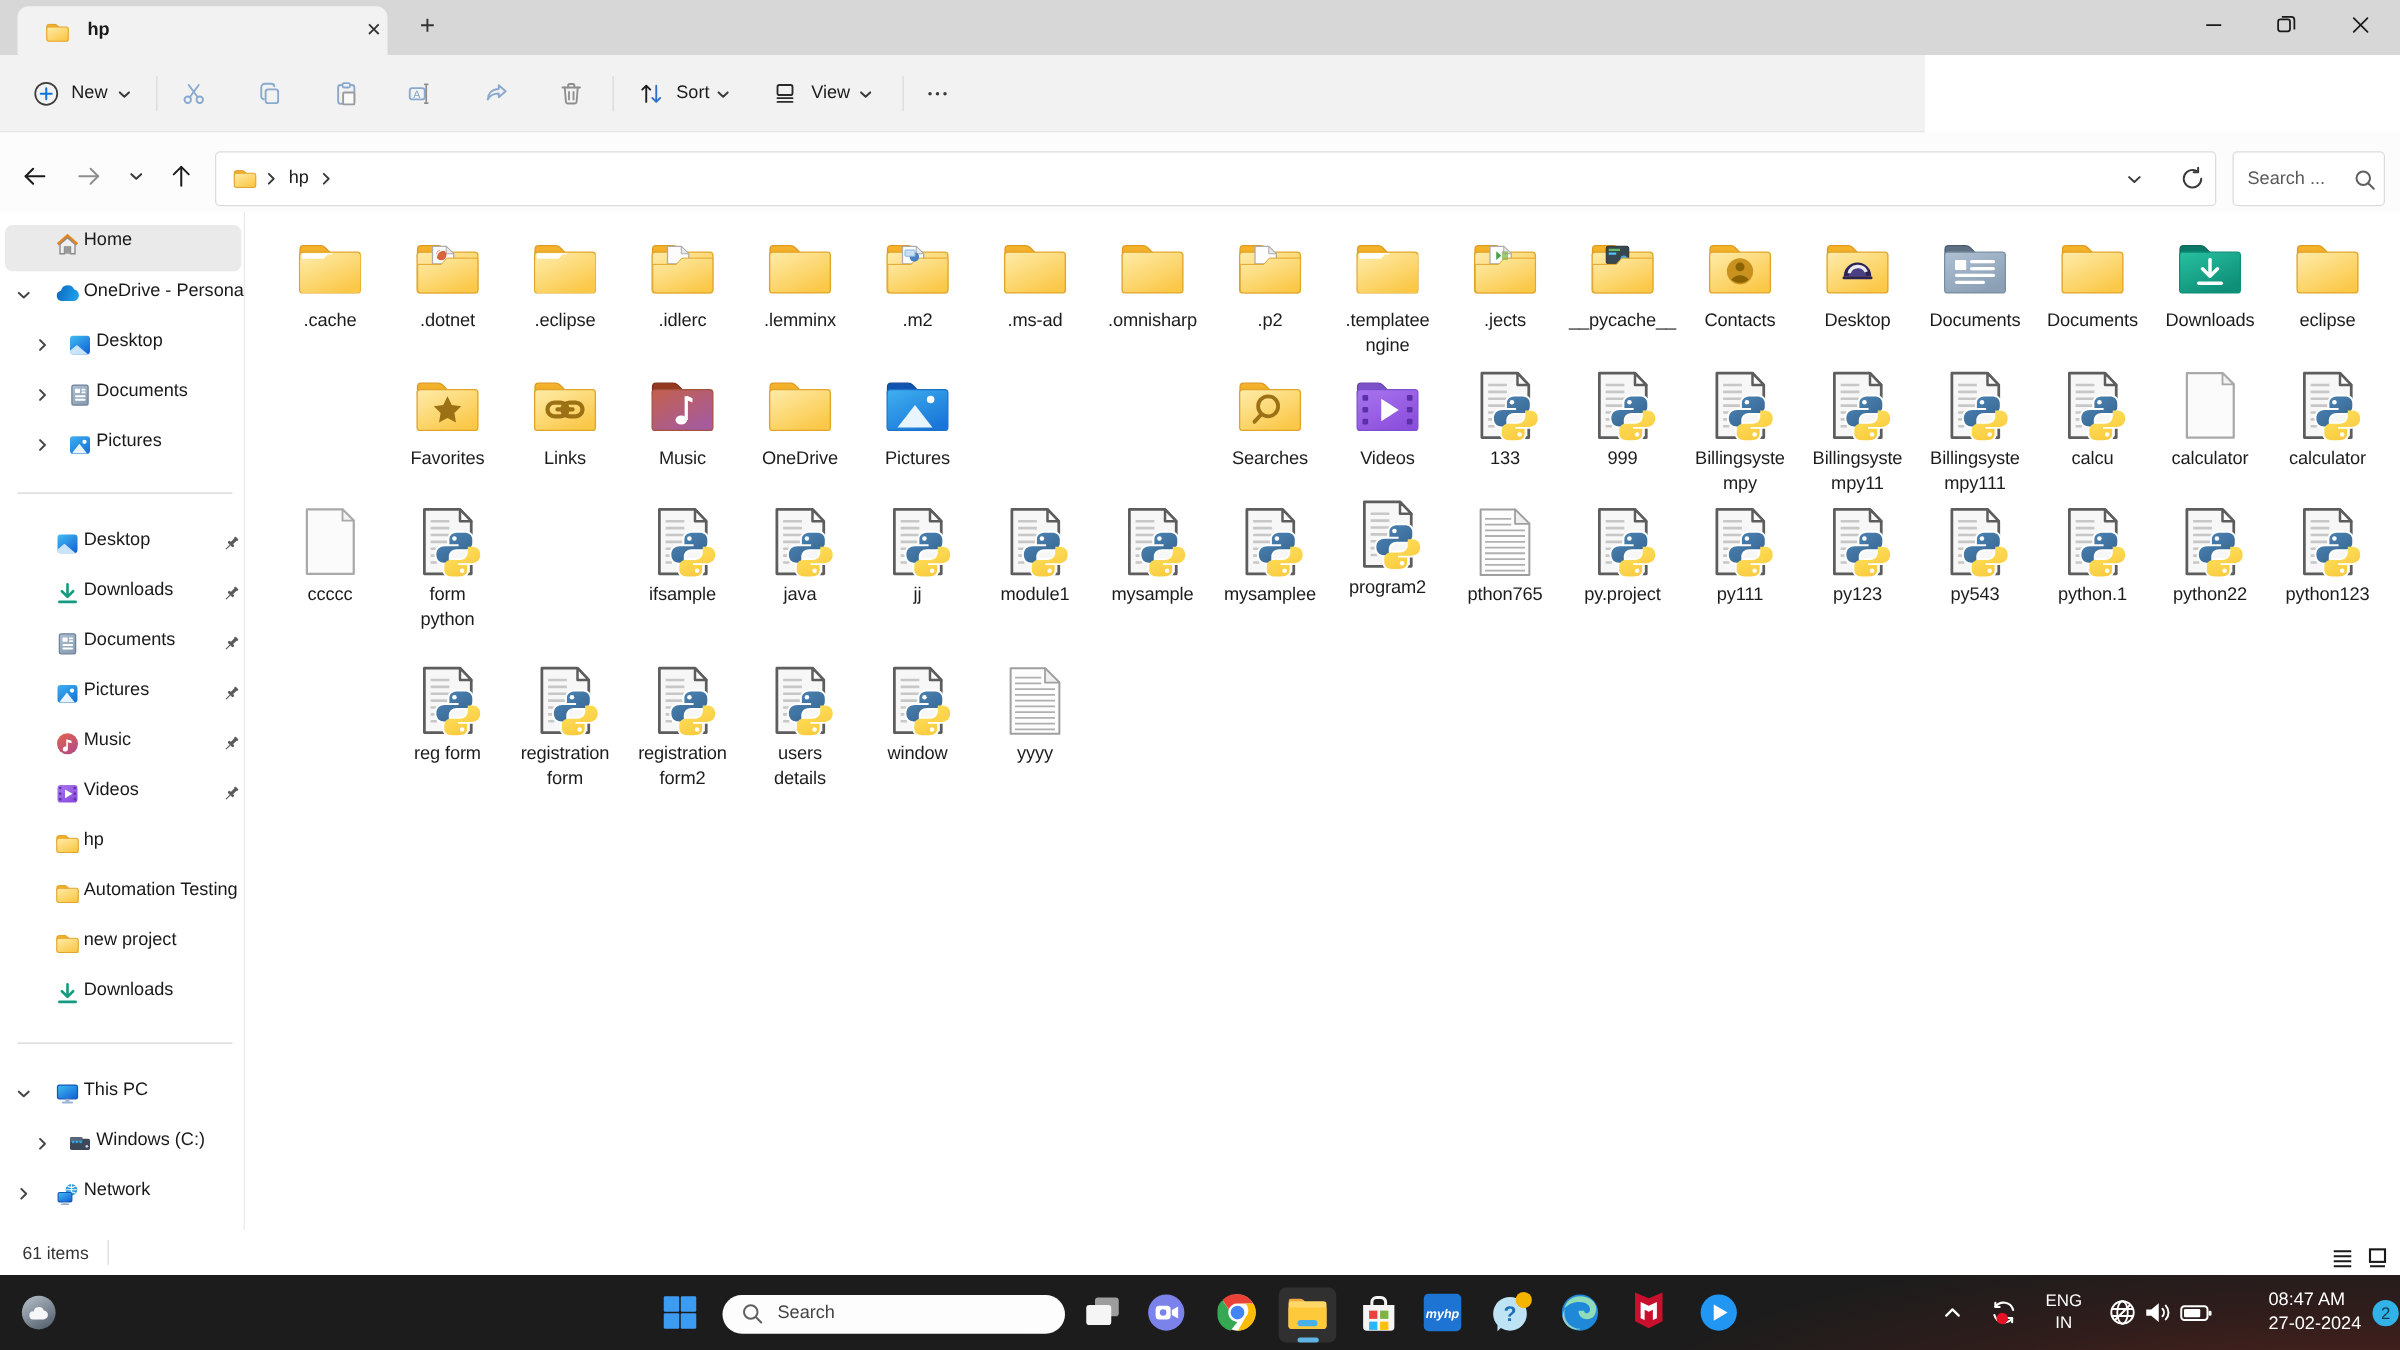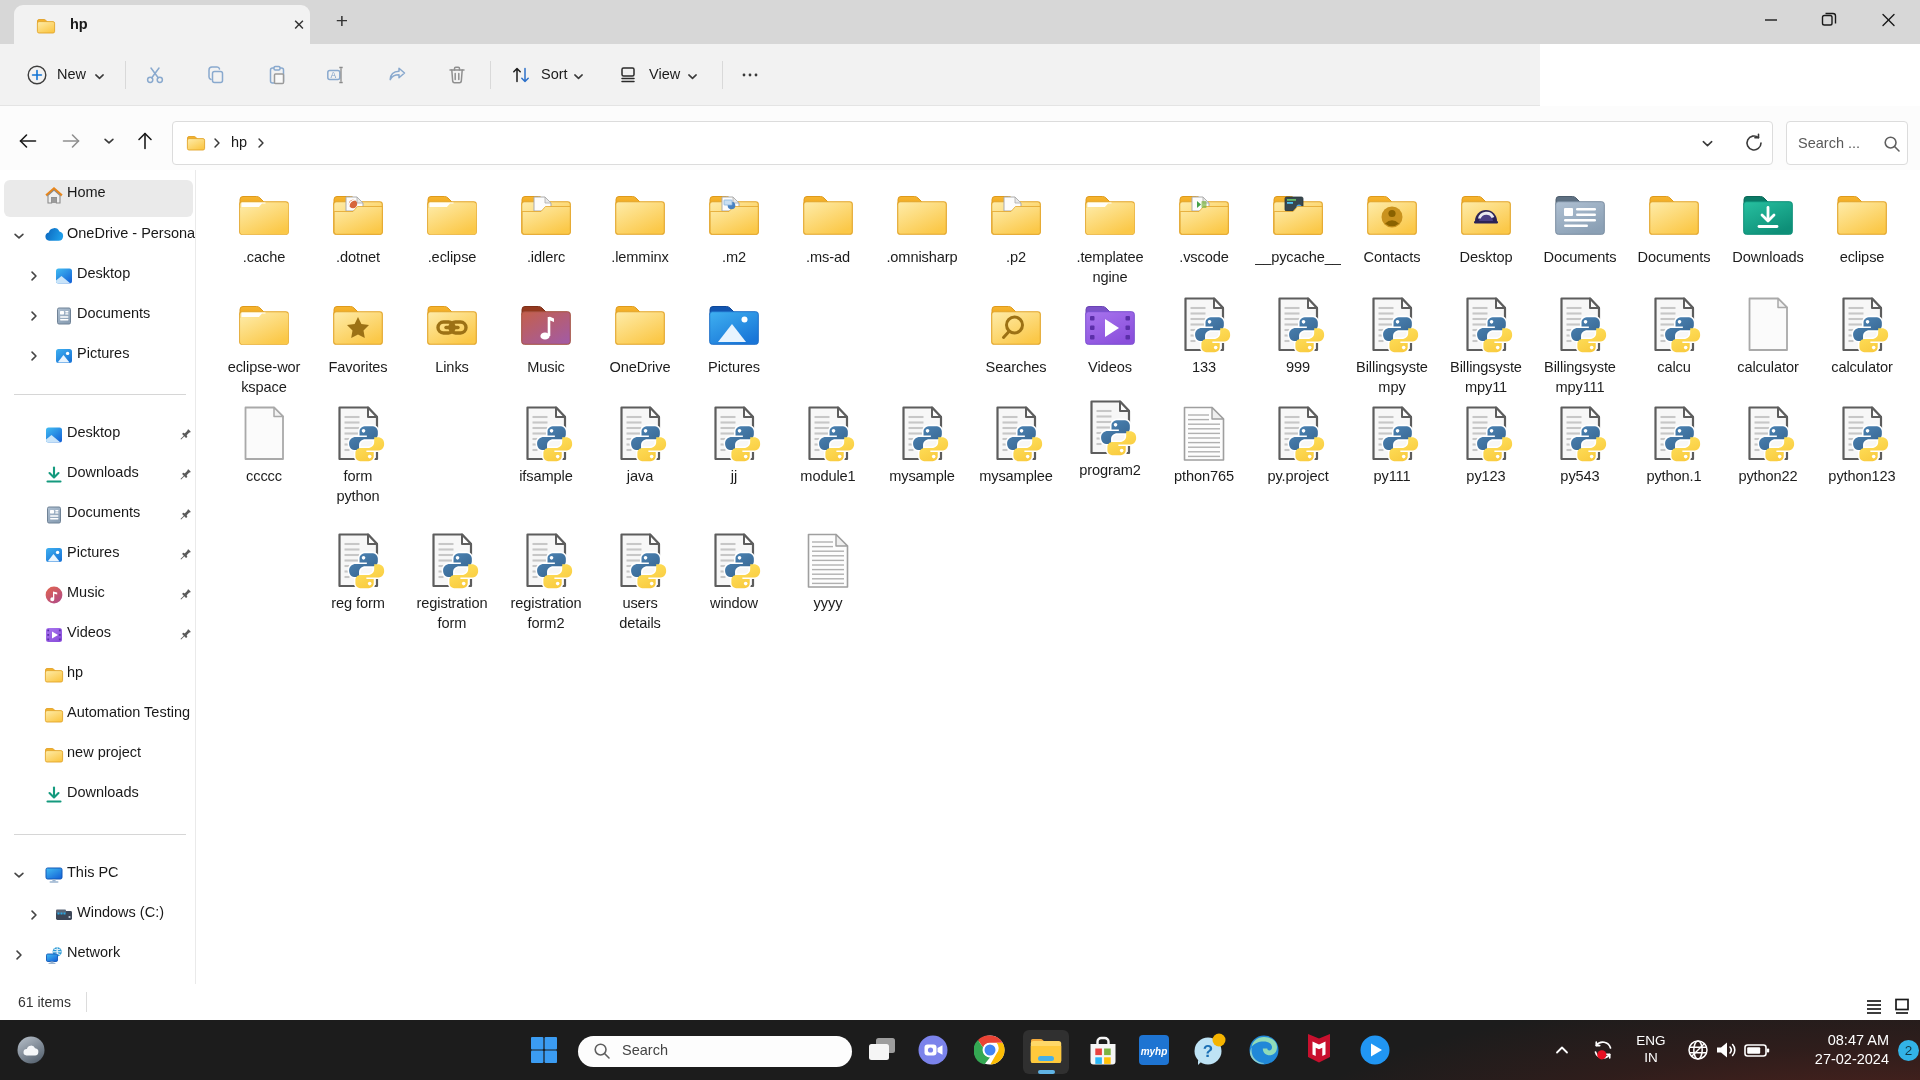--- a/index.html
+++ b/index.html
@@ -35,21 +35,21 @@
 .cell{position:absolute;width:94px;text-align:center}
 .cell .ib{height:56px;display:flex;align-items:center;justify-content:center}
 .lbl{margin-top:5px;font-size:14.6px;line-height:20.4px;color:#1c1c1c;letter-spacing:-0.1px}
 
 #status{position:absolute;left:0;top:984px;width:1920px;height:36px;background:#fff}
 
 #taskbar{position:absolute;left:0;top:1020px;width:1920px;height:60px;background:#1c1c1c;overflow:hidden}
 #tbglow{position:absolute;right:-80px;top:-20px;width:700px;height:160px;background:radial-gradient(ellipse at 84% 100%, rgba(165,48,34,.55), rgba(95,32,26,.28) 50%, rgba(30,10,10,0) 76%)}
 #spill{position:absolute;left:578px;top:1036px;width:274px;height:31px;background:#fdfdfd;border-radius:16px}
 .traytxt{color:#fff;font-size:13.5px;text-align:center;line-height:17px}
-#clock{position:absolute;right:31px;top:1031px;color:#fff;font-size:14.5px;text-align:right;line-height:19px}
+#clock{position:absolute;right:31px;top:1031px;color:#fff;font-size:14.5px;line-height:19px}
 #badge{position:absolute;left:1898px;top:1040px;width:21px;height:21px;border-radius:50%;background:#32b3e7;color:#103a4a;font-size:13.5px;text-align:center;line-height:21px}
 </style></head>
 <body>
 <svg width="0" height="0" style="position:absolute">
 <defs>
 <linearGradient id="gFold" x1="0" y1="0" x2="0.7" y2="1">
  <stop offset="0" stop-color="#FEECAA"></stop>
         <stop offset="1" stop-color="#FBC848"></stop>
 </linearGradient>
 <linearGradient id="gTab" x1="0" y1="0" x2="0" y2="1">
@@ -659,21 +659,21 @@
       <div class="lbl">.templatee<br>ngine</div>
     </div>
     <div class="cell" style="left:1157px;top:16px">
       <div class="ib">
         <svg width="52" height="44" viewBox="0 0 52 44">
           <use href="#folder_p"></use>
           <path d="M19 9 l4 3.5 -4 3.5 Z" fill="#43A047"></path>
           <rect x="23.5" y="9" width="5" height="7" rx="0.8" fill="#7CB342" opacity="0.7"></rect>
         </svg>
       </div>
-      <div class="lbl">.vscode</div>
+      <div class="lbl">.jects</div>
     </div>
     <div class="cell" style="left:1251px;top:16px">
       <div class="ib">
         <svg width="52" height="44" viewBox="0 0 52 44">
           <use href="#folder"></use>
           <rect x="13" y="5" width="18" height="14" rx="1.5" fill="#37474F" stroke="#263238" stroke-width="0.8"></rect>
           <rect x="15" y="7" width="9" height="1.8" fill="#66BB6A"></rect>
           <rect x="15" y="10" width="6" height="1.8" fill="#4FC3F7"></rect>
           <circle cx="27" cy="15" r="2.6" fill="#4FA3E3"></circle>
           <path d="M2.2 19.5 L21 19.5 L25.5 14.5 L50.3 14.5 L50.3 39.8 Q50.3 42.3 47.8 42.3 L4.7 42.3 Q2.2 42.3 2.2 39.8 Z" fill="url(#gFold)" stroke="#E2A52B" stroke-width="0.8"></path>
@@ -742,28 +742,20 @@
       </div>
       <div class="lbl">Downloads</div>
     </div>
     <div class="cell" style="left:1815px;top:16px">
       <div class="ib">
         <svg width="52" height="44" viewBox="0 0 52 44">
           <use href="#folder"></use>
         </svg>
       </div>
       <div class="lbl">eclipse</div>
-    </div>
-    <div class="cell" style="left:217px;top:126px">
-      <div class="ib">
-        <svg width="52" height="44" viewBox="0 0 52 44">
-          <use href="#folder_s"></use>
-        </svg>
-      </div>
-      <div class="lbl">eclipse-wor<br>kspace</div>
     </div>
     <div class="cell" style="left:311px;top:126px">
       <div class="ib">
         <svg width="52" height="44" viewBox="0 0 52 44">
           <use href="#folder"></use>
           <path d="M26 15 l3.4 6.9 7.6 1.1 -5.5 5.4 1.3 7.6 -6.8 -3.6 -6.8 3.6 1.3 -7.6 -5.5 -5.4 7.6 -1.1 Z" fill="#9C7115"></path>
         </svg>
       </div>
       <div class="lbl">Favorites</div>
     </div>

